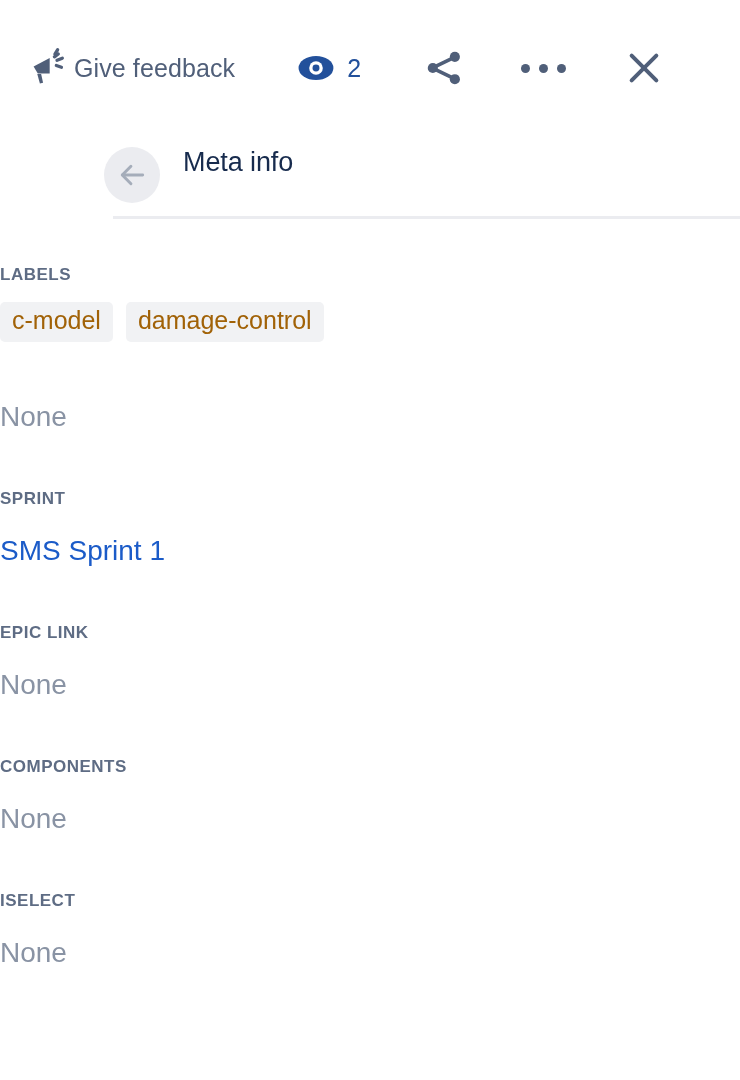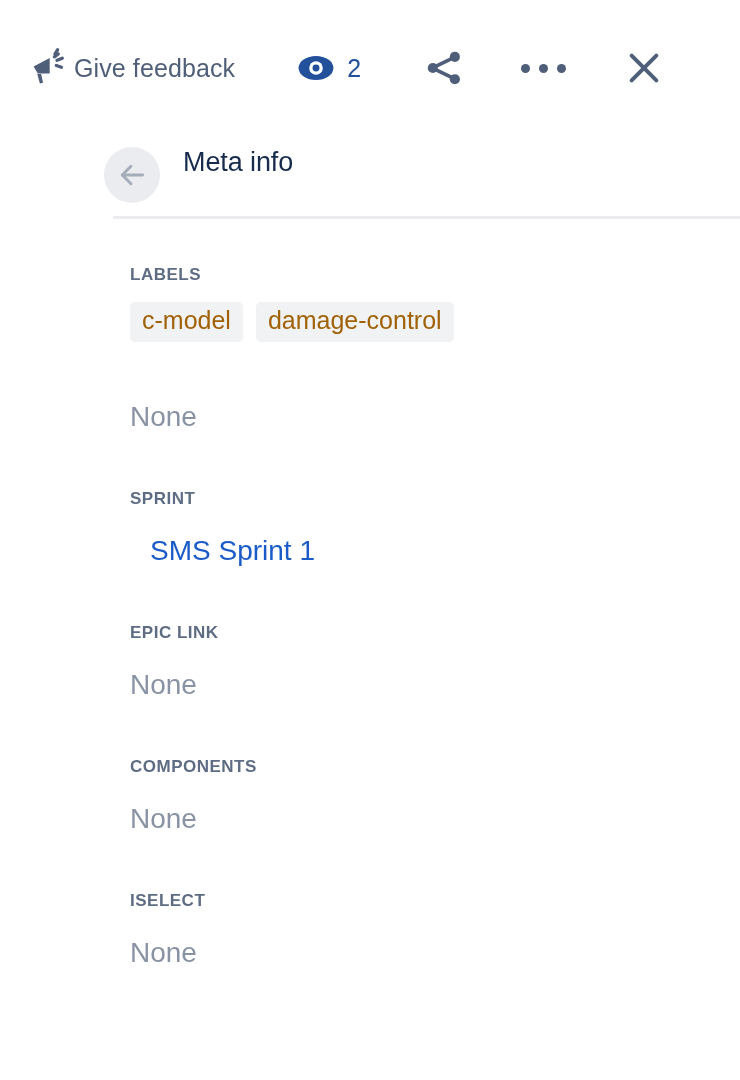--- a/index.html
+++ b/index.html
@@ -121,21 +121,20 @@
 
   .divider {
     height: 3px;
     background: #EBECF0;
     margin-left: 113px;
     margin-top: 9px;
   }
 
   
   .fields {
-    padding-left: 130px;
     padding-top: 25px;
   }
   .field { margin-bottom: 0; }
   .field-label {
     font-size: 17px;
     font-weight: bold;
     color: #5E6C84;
     letter-spacing: 0.5px;
     text-transform: uppercase;
     line-height: 1;
@@ -144,21 +143,20 @@
   .field-value {
     font-size: 28px;
     color: #8993A4;
     line-height: 1;
     padding-top: 30px;
     padding-bottom: 37px;
   }
   .field-value.link {
     color: #1B5BC8;
     cursor: pointer;
-    margin-left: 20px;
   }
   .chips {
     display: flex;
     gap: 13px;
     padding-top: 19px;
     padding-bottom: 31px;
   }
   .chip {
     background: #F1F2F4;
     color: #a16207;

